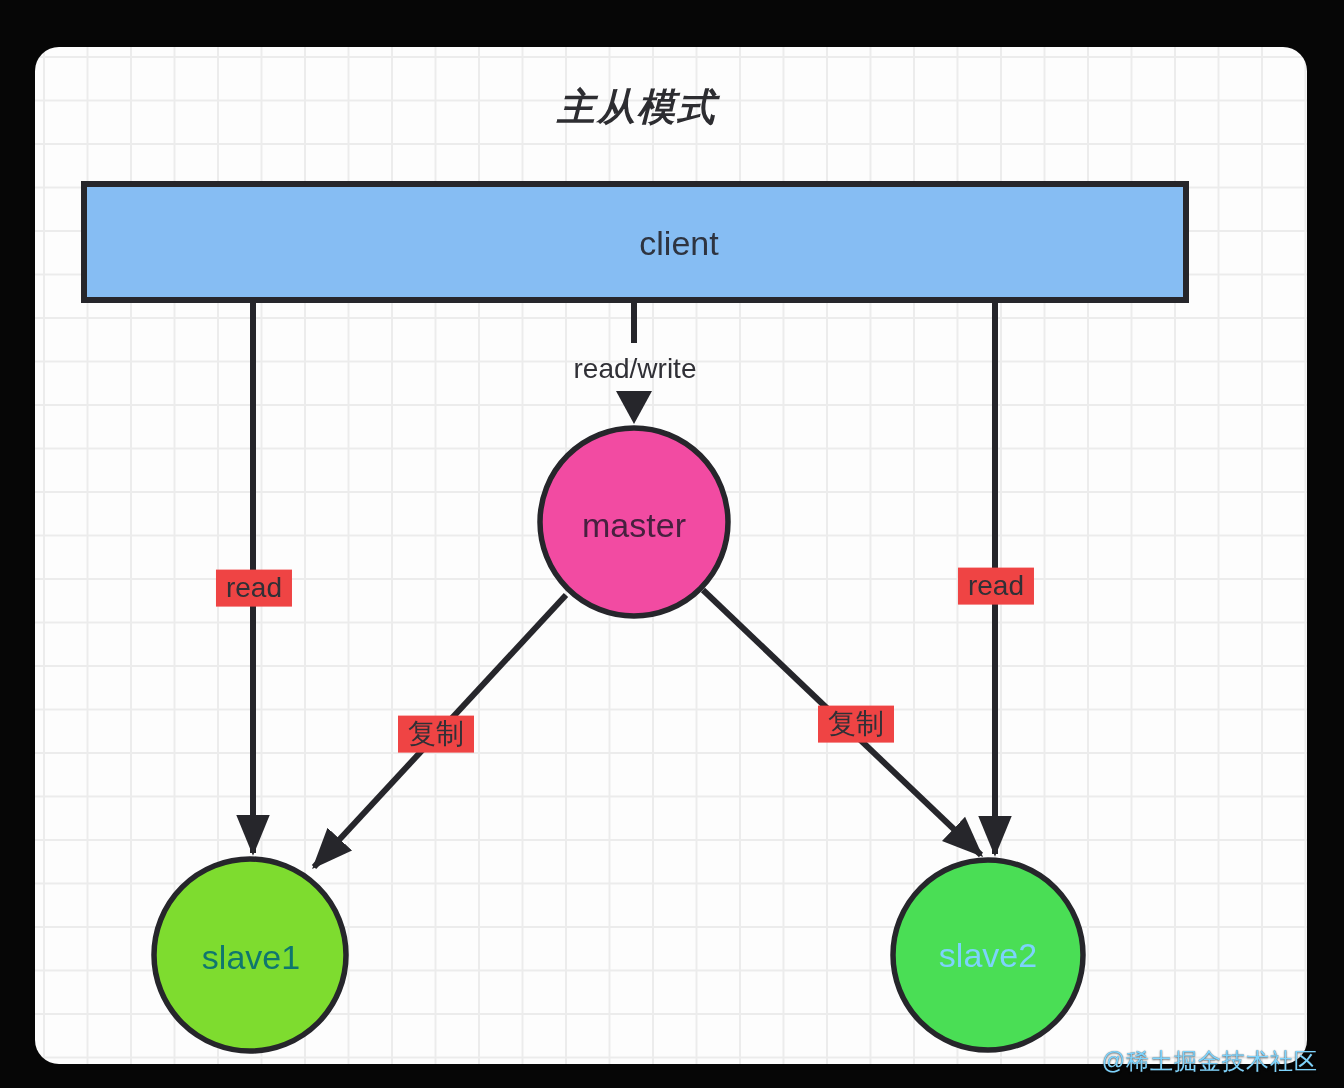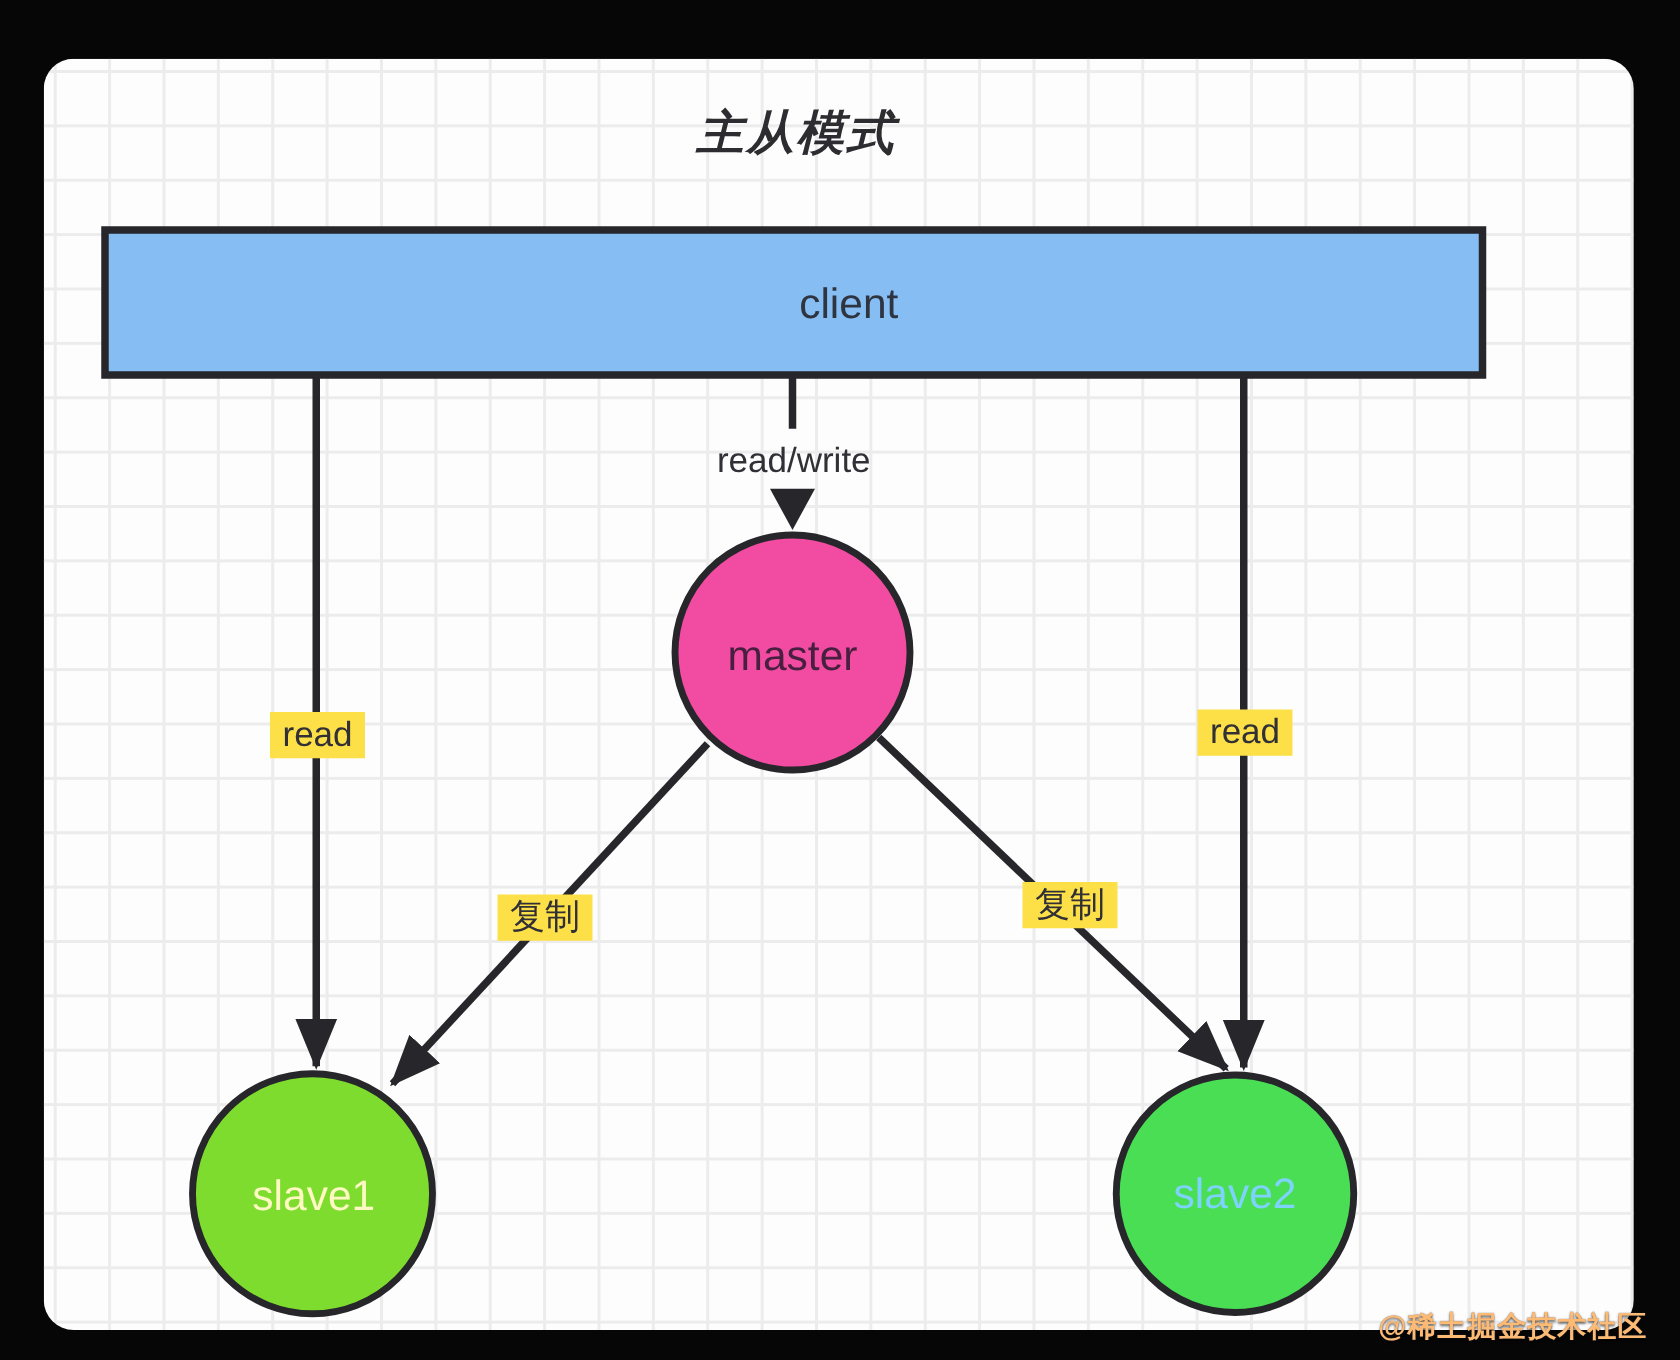--- a/index.html
+++ b/index.html
@@ -32,44 +32,43 @@
   }
   .label {
     position: absolute;
     transform: translate(-50%, -50%);
     white-space: nowrap;
     color: #303036;
     font-size: 28px;
     line-height: 1.1;
   }
   .label.on-line {
-    background: #fde047;
+    background: #ef4444;
     padding: 3px 10px;
   }
   .title {
     font-size: 38px;
     font-weight: bold;
     font-style: italic;
     color: #2d2d31;
     letter-spacing: 2px;
   }
   .node-label { font-size: 34px; }
   .client-label  { color: #2e3440; }
   .master-label  { color: #47203f; }
-  .slave1-label  { color: #fef9c3; }
+  .slave1-label  { color: #0f766e; }
   .slave2-label  { color: #7dd3fc; }
   .watermark {
     position: absolute;
     top: 1034px;
     right: 26px;
     font-size: 23px;
-    color: #fdba74;
+    color: #7dd3fc;
     text-shadow: 0 1px 2px rgba(0,0,0,0.55), 0 0 1px rgba(90,90,90,0.8);
     letter-spacing: 1px;
-    font-weight: bold;
   }
 </style>
 </head>
 <body>
 
 <div class="stage">
 
   <div class="panel"></div>
 
   <svg class="diagram" viewBox="0 0 1344 1088">

